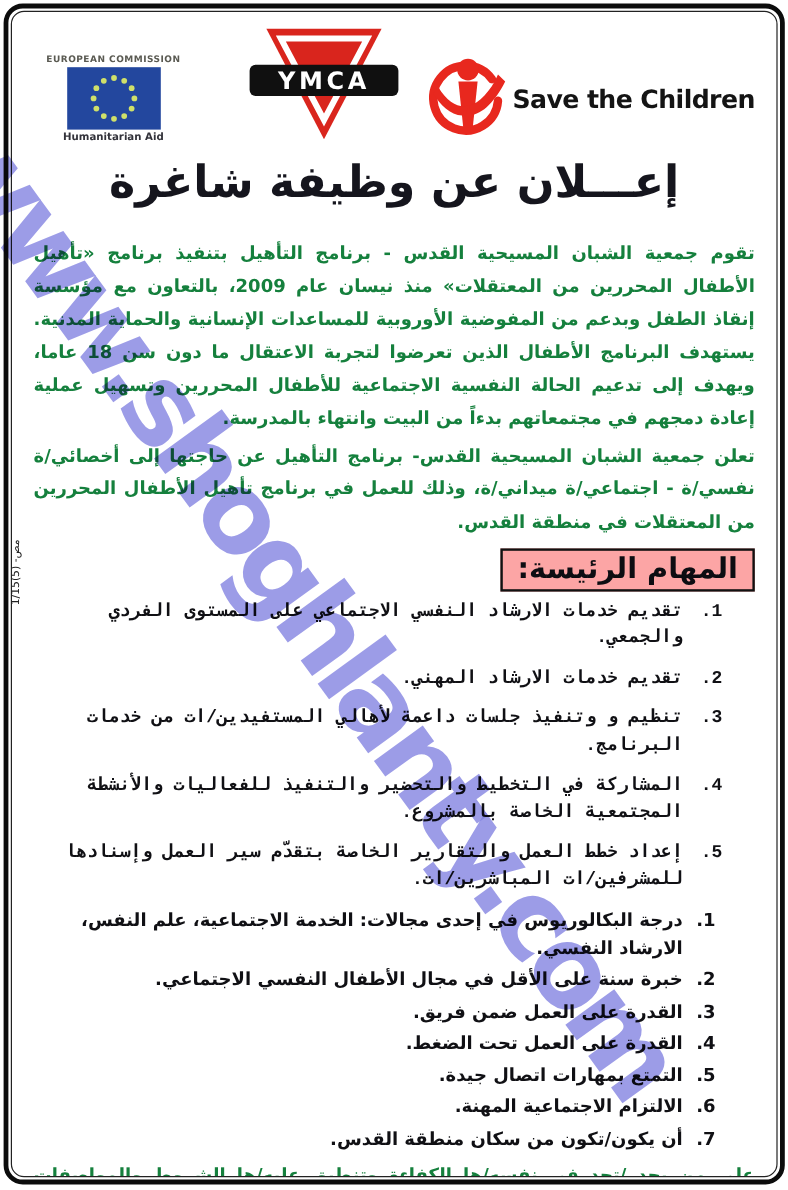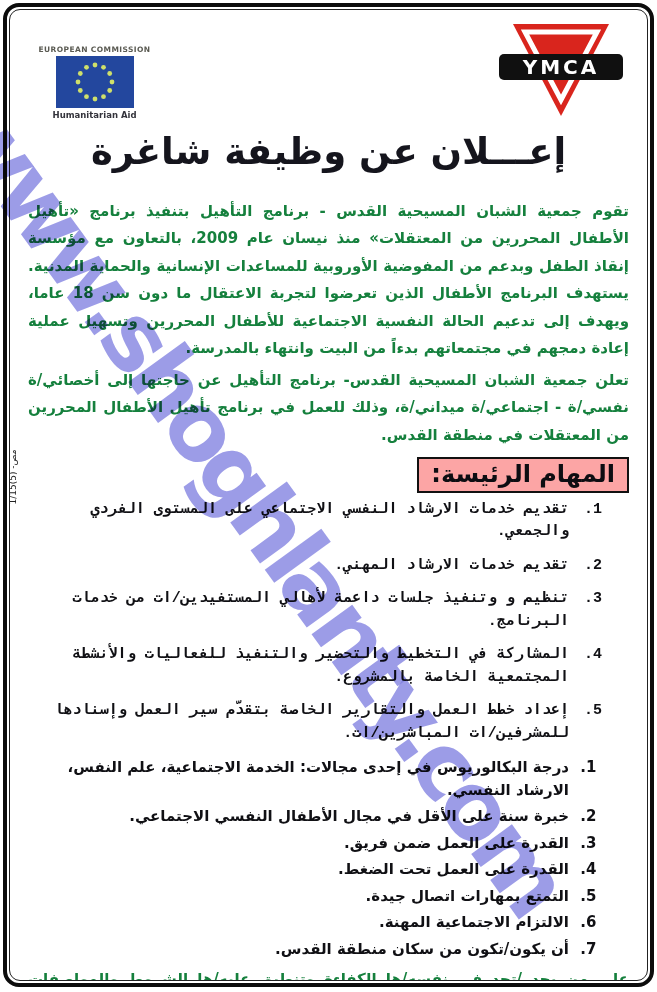--- a/index.html
+++ b/index.html
@@ -86,20 +86,30 @@
 
       <div class="ymca-logo">
         <svg width="140" height="100" viewBox="0 0 140 100">
           <polygon points="22,4 118,4 70,96" fill="#d9251d"></polygon>
           <polygon points="34,12 106,12 70,80" fill="none" stroke="#ffffff" stroke-width="5"></polygon>
           <rect x="8" y="34" width="124" height="26" rx="5" fill="#101010"></rect>
           <text x="70" y="54" text-anchor="middle" font-family="DejaVu Sans, sans-serif" font-size="20" font-weight="bold" fill="#ffffff" letter-spacing="3">YMCA</text>
         </svg>
       </div>
 
+      <div class="stc-logo">
+        <svg width="70" height="74" viewBox="0 0 70 74">
+          <path d="M 57 20 A 27 27 0 1 0 62 38" fill="none" stroke="#e8281e" stroke-width="7" stroke-linecap="round"></path>
+          <circle cx="37" cy="12" r="9" fill="#e8281e"></circle>
+          <path d="M 29 22 L 45 22 L 41 60 L 33 60 Z" fill="#e8281e"></path>
+          <path d="M 12 26 C 20 40 30 44 37 42 L 35 50 C 24 52 14 42 8 32 Z" fill="#e8281e"></path>
+          <path d="M 62 16 C 56 30 46 40 38 42 L 40 50 C 52 48 62 34 68 22 Z" fill="#e8281e"></path>
+        </svg>
+        <span class="stc-text">Save the Children</span>
+      </div>
     </div>
 
     <div class="page-title">إعـــلان عن وظيفة شاغرة</div>
 
     <p class="ar para">تقوم جمعية الشبان المسيحية القدس - برنامج التأهيل بتنفيذ برنامج «تأهيل الأطفال المحررين من المعتقلات» منذ نيسان عام 2009، بالتعاون مع مؤسسة إنقاذ الطفل وبدعم من المفوضية الأوروبية للمساعدات الإنسانية والحماية المدنية. يستهدف البرنامج الأطفال الذين تعرضوا لتجربة الاعتقال ما دون سن 18 عاما، ويهدف إلى تدعيم الحالة النفسية الاجتماعية للأطفال المحررين وتسهيل عملية إعادة دمجهم في مجتمعاتهم بدءاً من البيت وانتهاء بالمدرسة.</p>
     <p class="ar para">تعلن جمعية الشبان المسيحية القدس- برنامج التأهيل عن حاجتها إلى أخصائي/ة نفسي/ة - اجتماعي/ة ميداني/ة، وذلك للعمل في برنامج تأهيل الأطفال المحررين من المعتقلات في منطقة القدس.</p>
 
     <div class="sec-head-wrap">
       <span class="sec-head">المهام الرئيسة:</span>
     </div>

